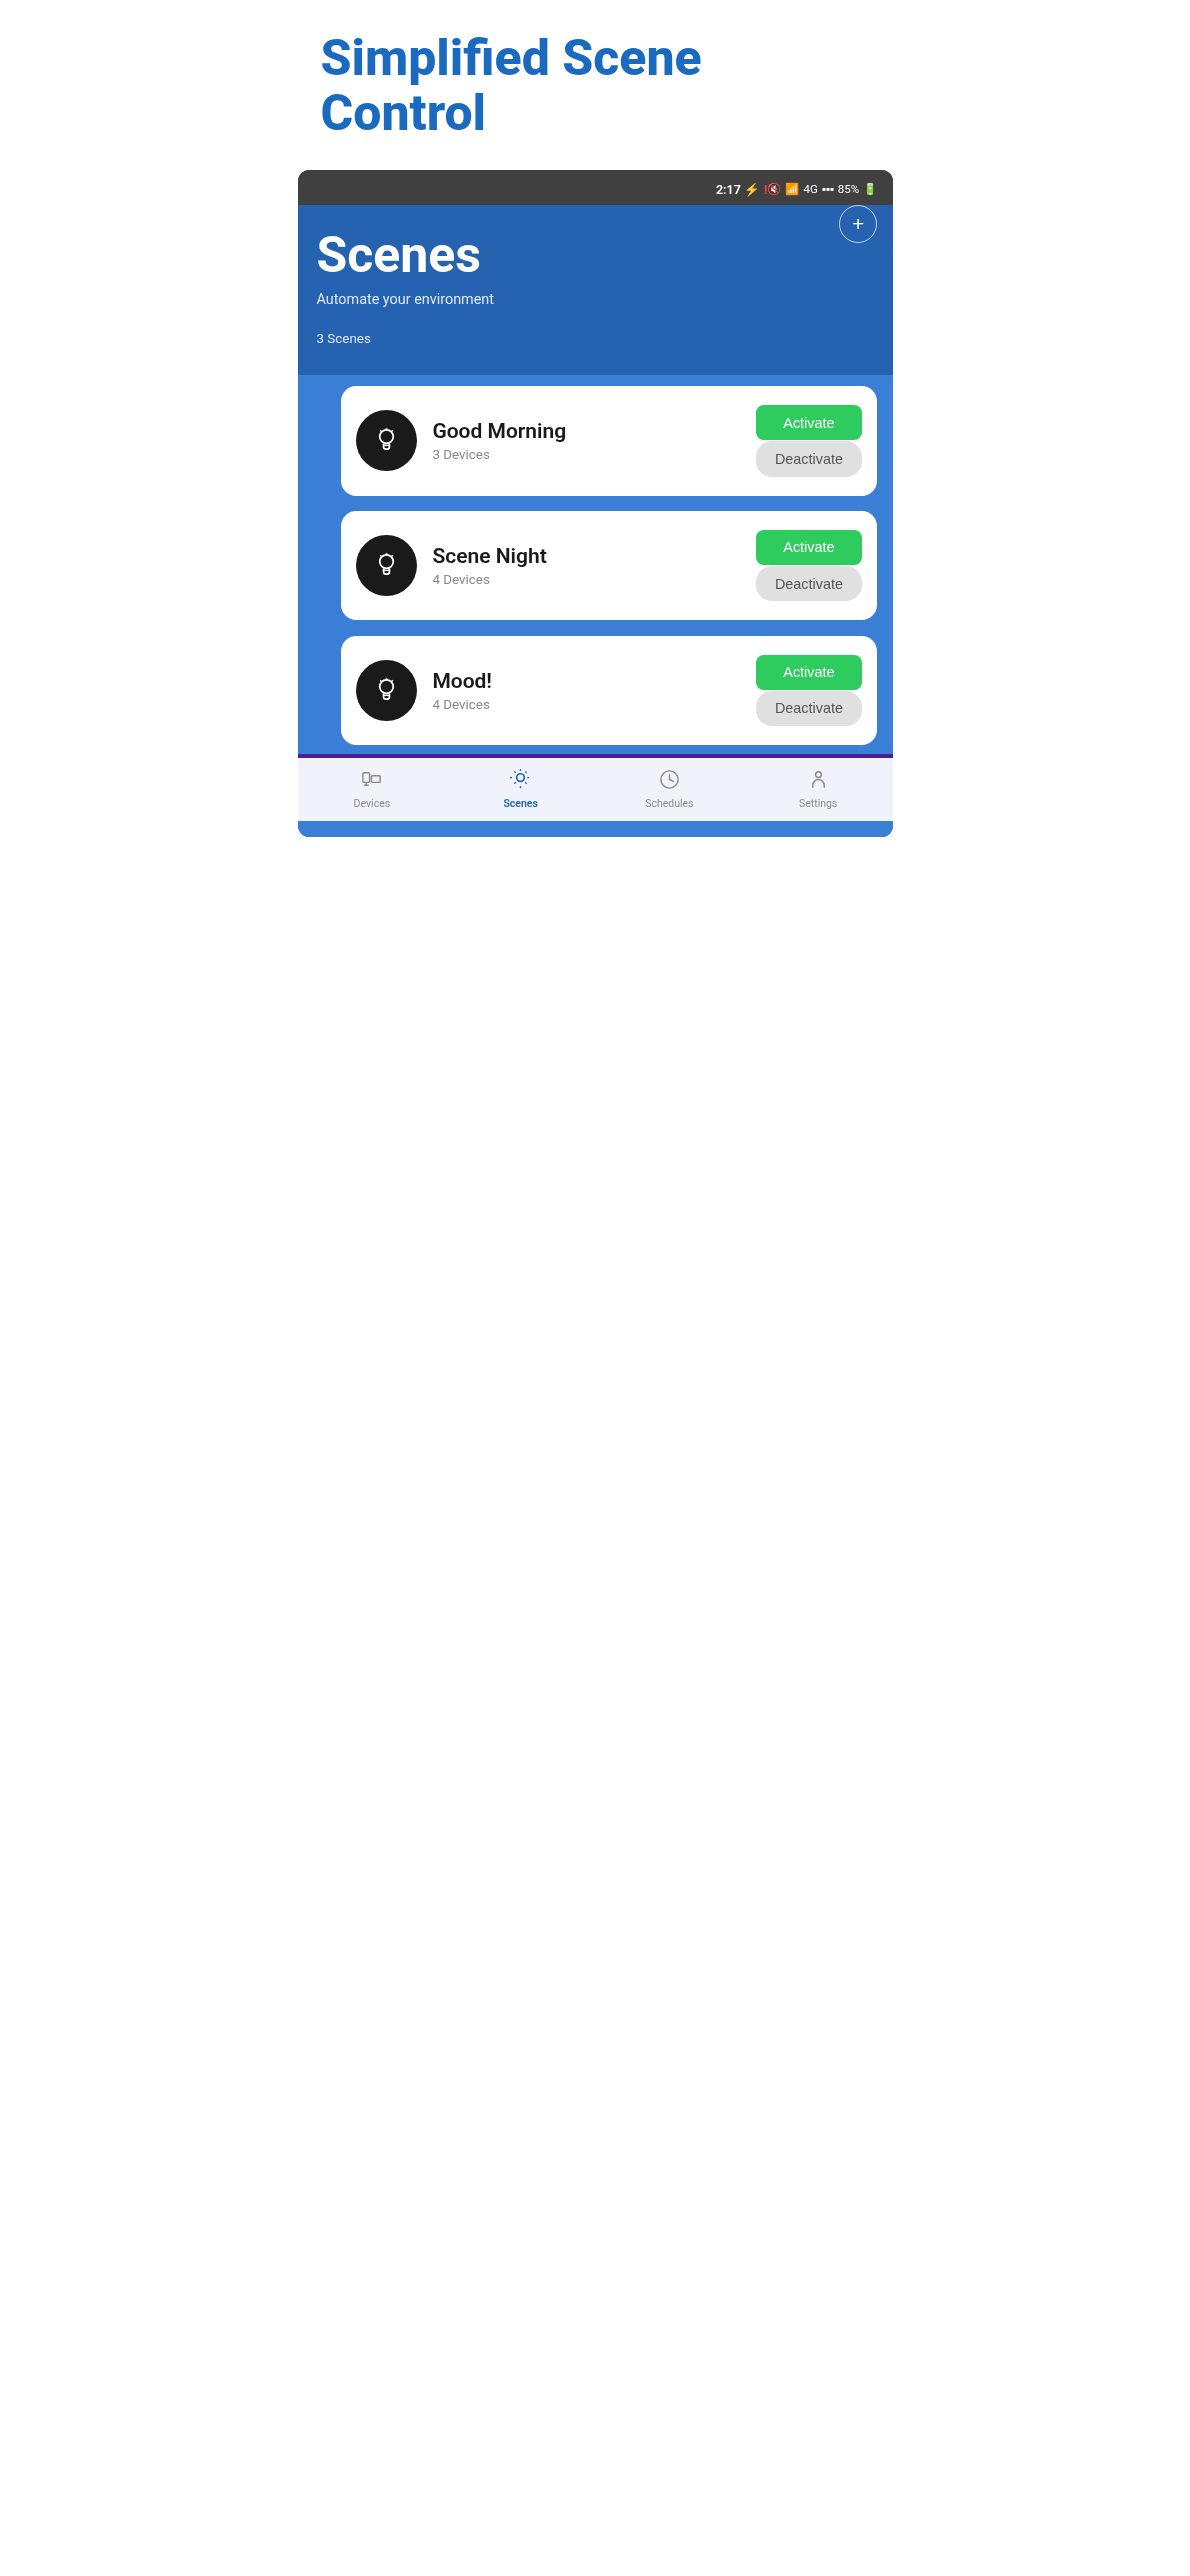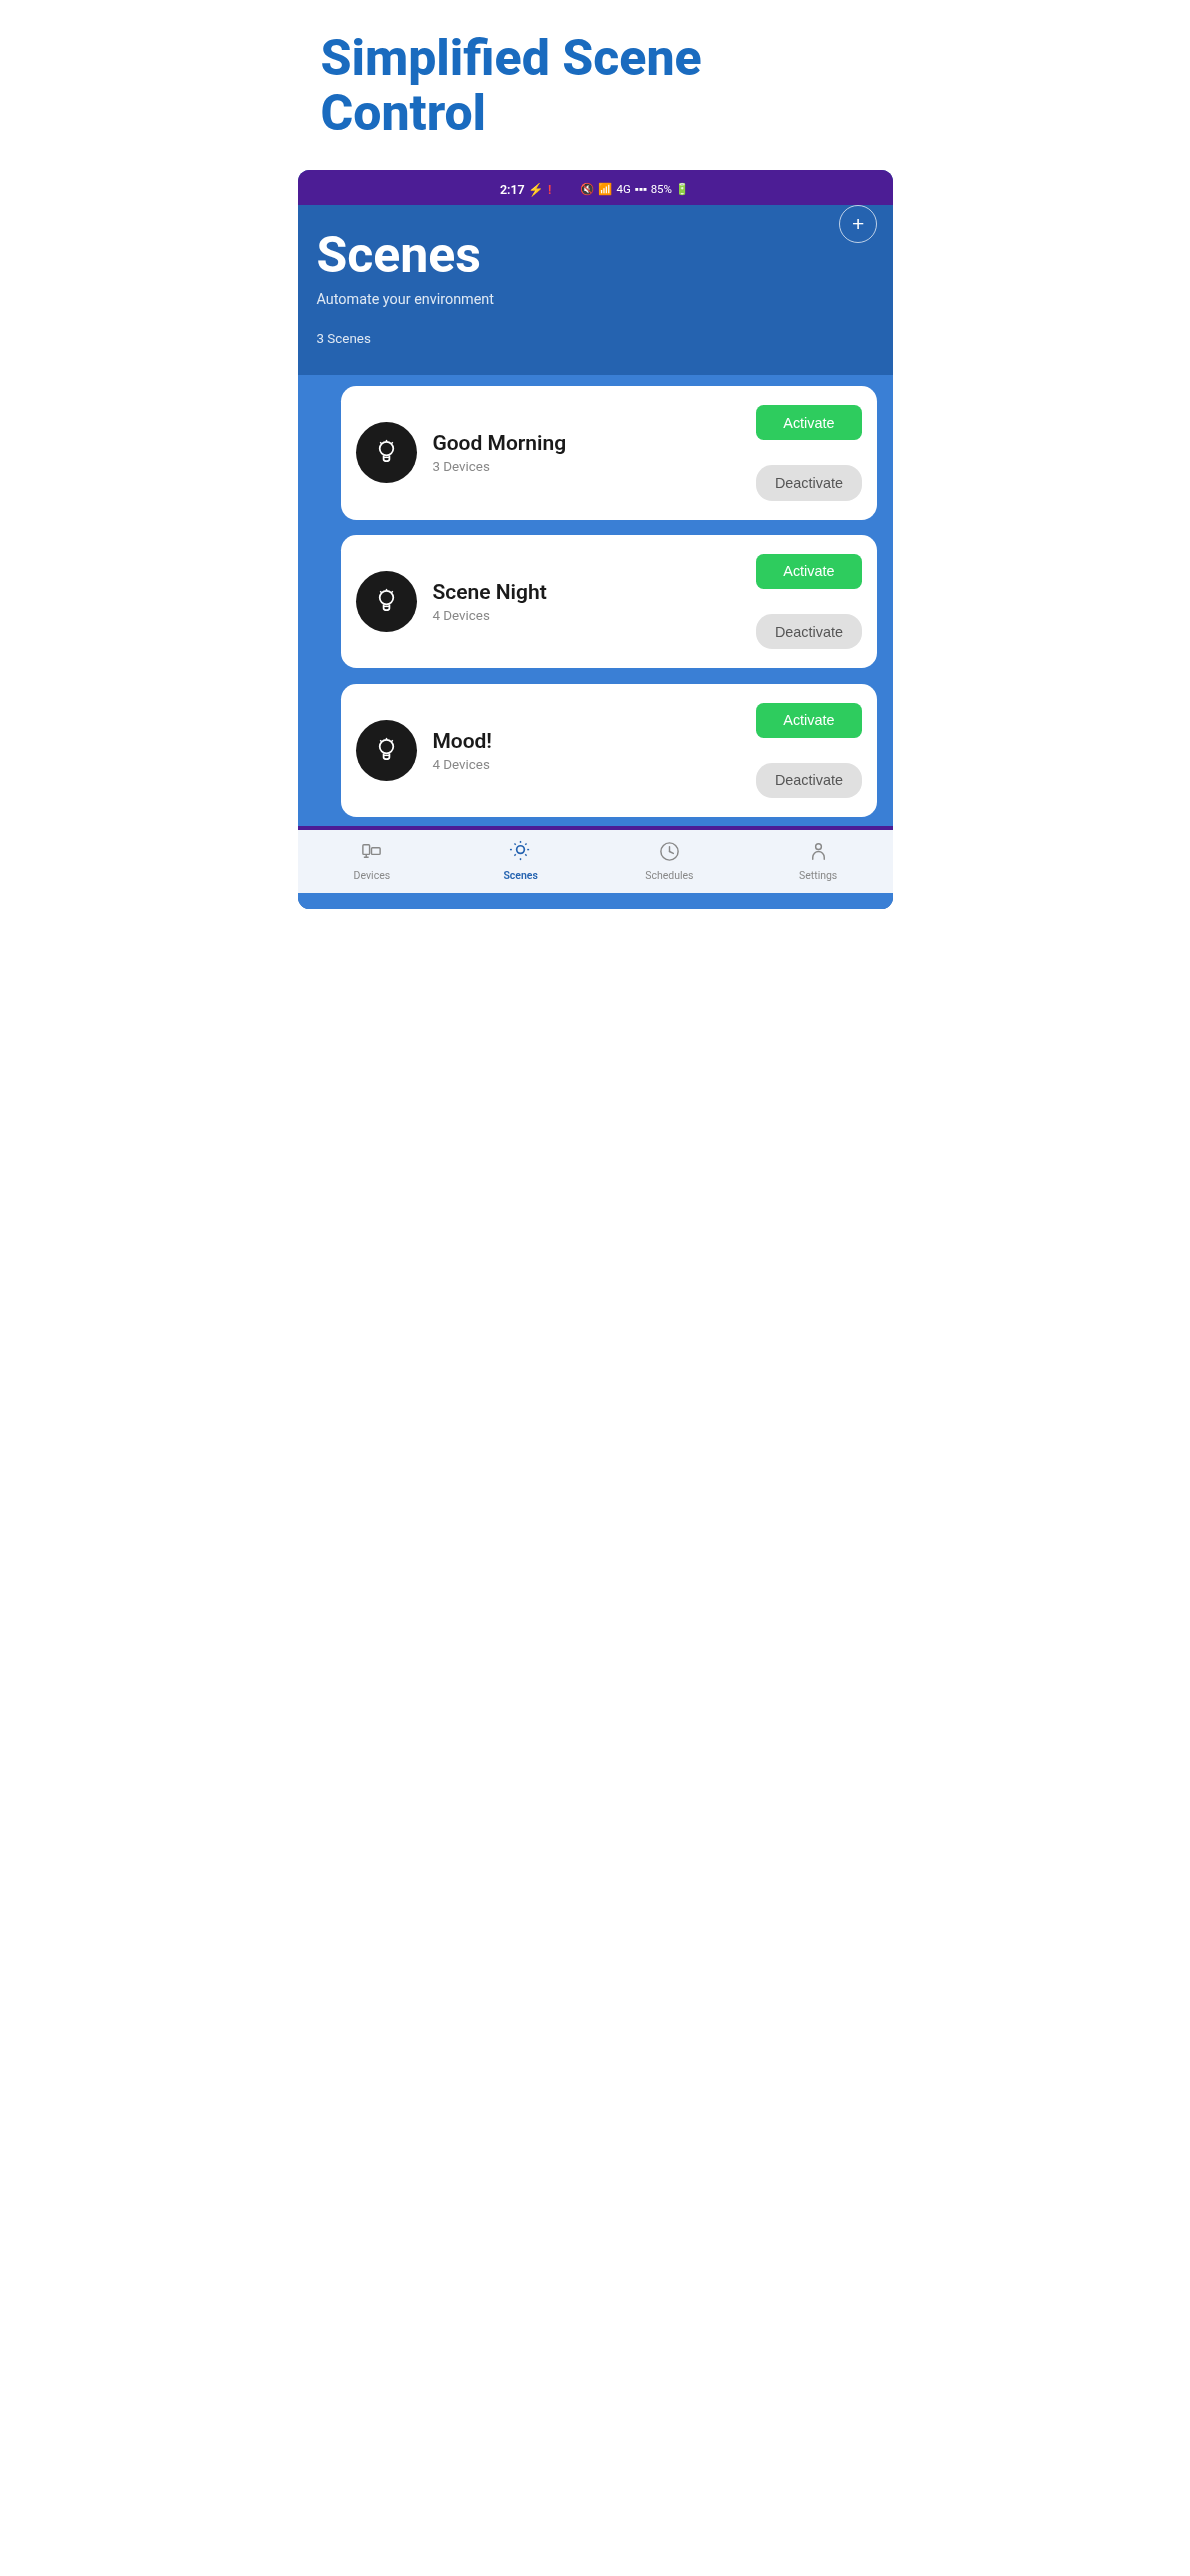--- a/index.html
+++ b/index.html
@@ -27,27 +27,26 @@
     .phone-mockup {
       width: 100%;
       background: #2563b0;
       border-radius: 11.5px;
       overflow: hidden;
       position: relative;
     }
 
     
     .status-bar {
-      background: #4c1d95;
-      display: flex;
-      justify-content: center;
+      background: #404040;
+      display: flex;
+      justify-content: flex-end;
       align-items: center;
       padding: 7.7px 15.3px 3.8px 15.3px;
       height: 35px;
-      gap: 29px;
     }
     .status-time {
       font-size: 12.5px;
       font-weight: 600;
       color: #ffffff;
       display: flex;
       align-items: center;
       gap: 3.8px;
     }
     .status-icons {
@@ -135,21 +134,21 @@
       color: #1a1a1a;
     }
     .scene-devices {
       font-size: 13.4px;
       color: #888888;
       margin-top: 3.8px;
     }
     .scene-actions {
       display: flex;
       flex-direction: column;
-      gap: 25px;
+      gap: 1px;
       flex-shrink: 0;
     }
     .btn-activate {
       background: #2ecc5e;
       color: #ffffff;
       border: none;
       border-radius: 7.7px;
       padding: 9.6px 19px;
       font-size: 14.4px;
       font-weight: 500;

